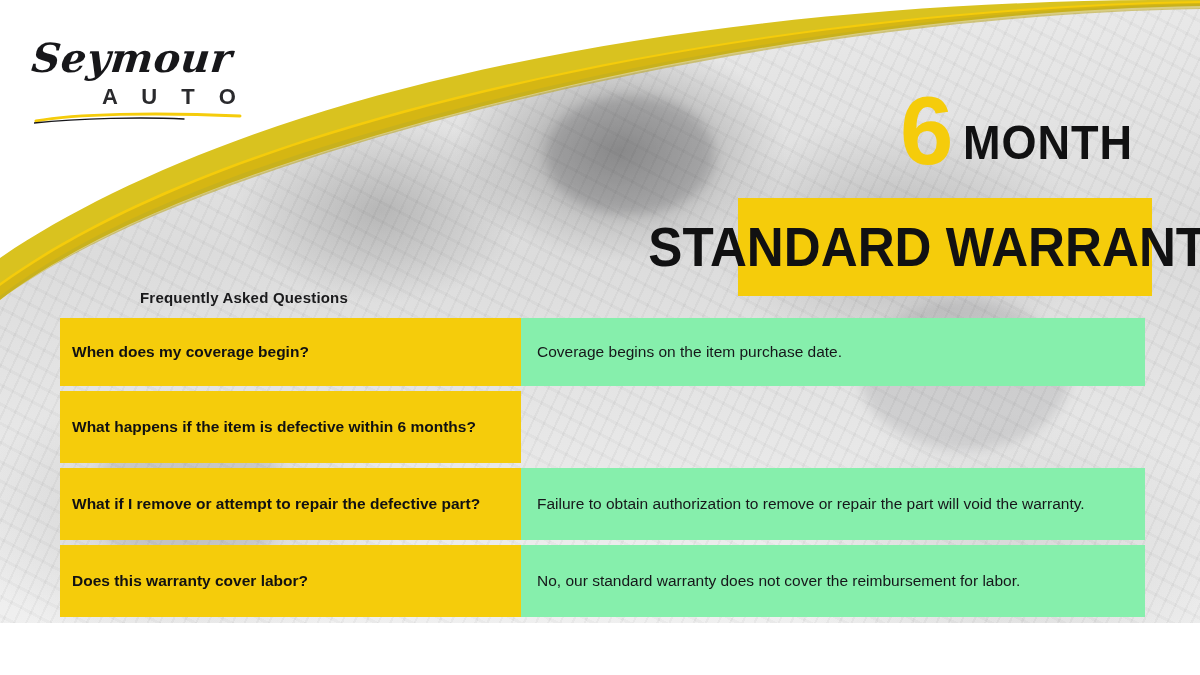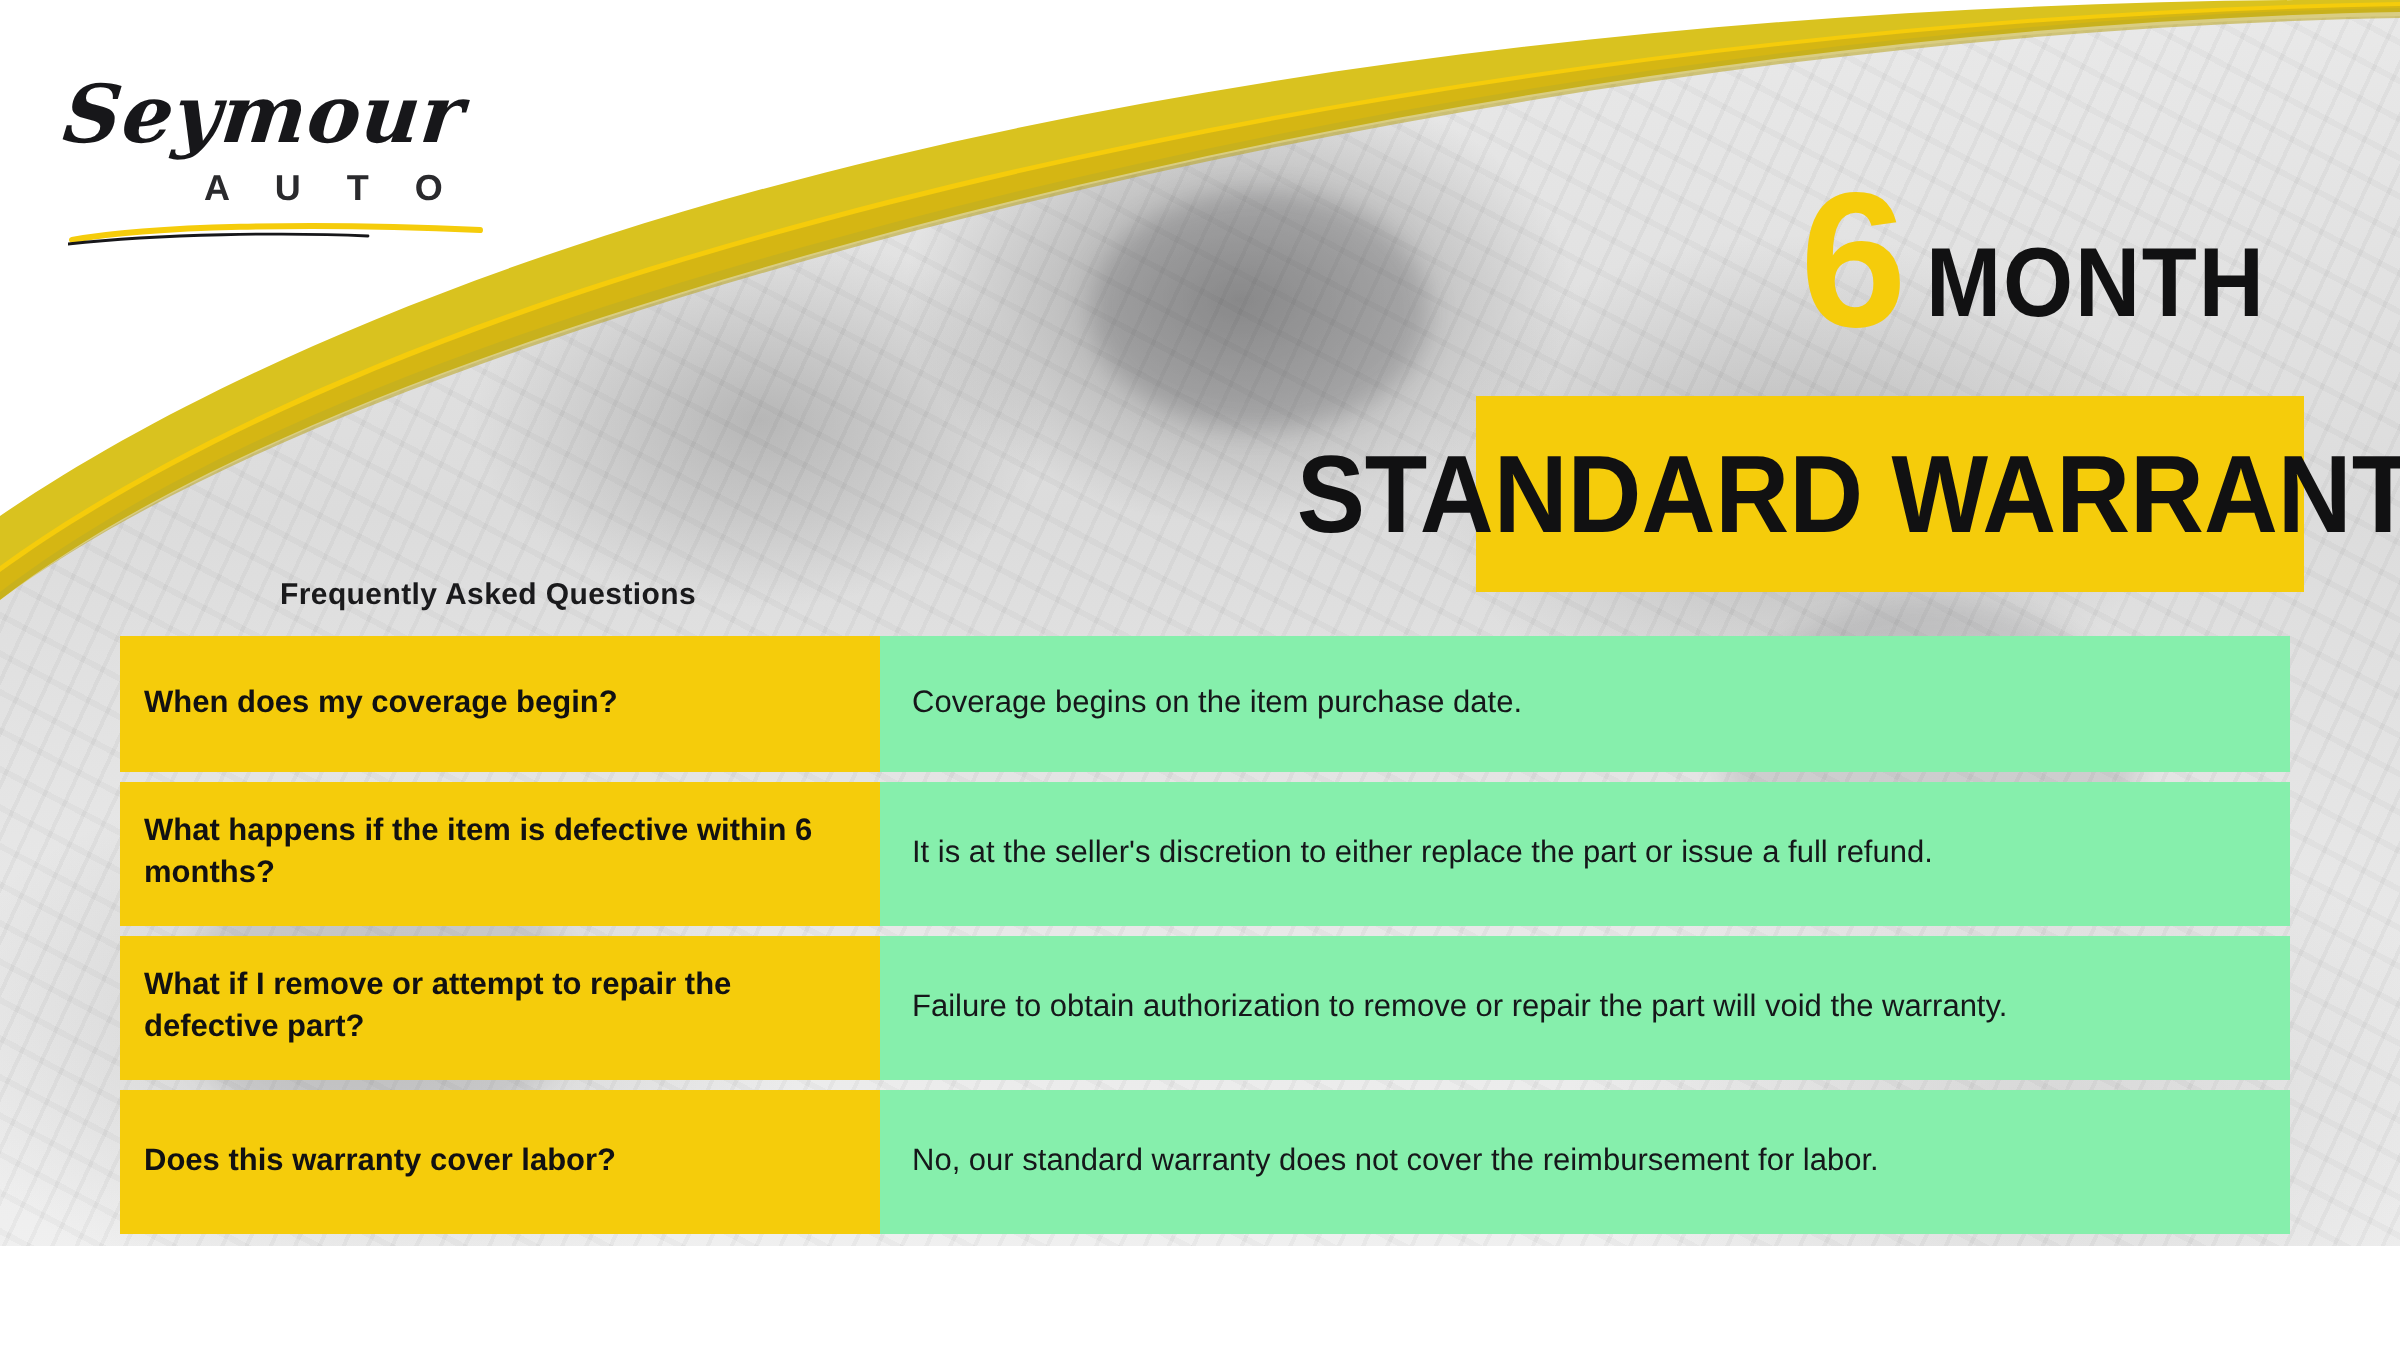--- a/index.html
+++ b/index.html
@@ -87,21 +87,21 @@
     font-weight: 700;
     color: #17171a;
     letter-spacing: 0.5px;
     transform: skewX(-6deg);
   }
   .logo-auto {
     position: absolute;
     left: 76px;
     top: 58px;
     font-family: "Liberation Sans", sans-serif;
-    font-size: 18px;
+    font-size: 22px;
     font-weight: 700;
     letter-spacing: 9px;
     color: #2a2a2d;
   }
   .logo-underline {
     position: absolute;
     left: 8px;
     top: 84px;
     width: 208px;
     height: 12px;
@@ -173,21 +173,21 @@
     width: 1085px;
     display: flex;
     flex-direction: column;
     gap: 5px;
   }
   .faq-row {
     display: flex;
     width: 100%;
   }
   .faq-q {
-    width: 380px;
+    width: 461px;
     box-sizing: border-box;
     background: #f5cc0b;
     padding: 14px 12px 14px 12px;
     font-size: 15.5px;
     font-weight: 700;
     color: #111112;
     line-height: 1.33;
     display: flex;
     align-items: center;
   }
@@ -251,21 +251,20 @@
 
   <div class="faq-table">
 
     <div class="faq-row row-h1">
       <div class="faq-q">When does my coverage begin?</div>
       <div class="faq-a">Coverage begins on the item purchase date.</div>
     </div>
 
     <div class="faq-row row-h2">
       <div class="faq-q">What happens if the item is defective within 6 months?</div>
-      <div class="faq-a">It is at the seller's discretion to either replace the part or issue a full refund.</div>
     </div>
 
     <div class="faq-row row-h2">
       <div class="faq-q">What if I remove or attempt to repair the defective part?</div>
       <div class="faq-a">Failure to obtain authorization to remove or repair the part will void the warranty.</div>
     </div>
 
     <div class="faq-row row-h2">
       <div class="faq-q">Does this warranty cover labor?</div>
       <div class="faq-a">No, our standard warranty does not cover the reimbursement for labor.</div>

